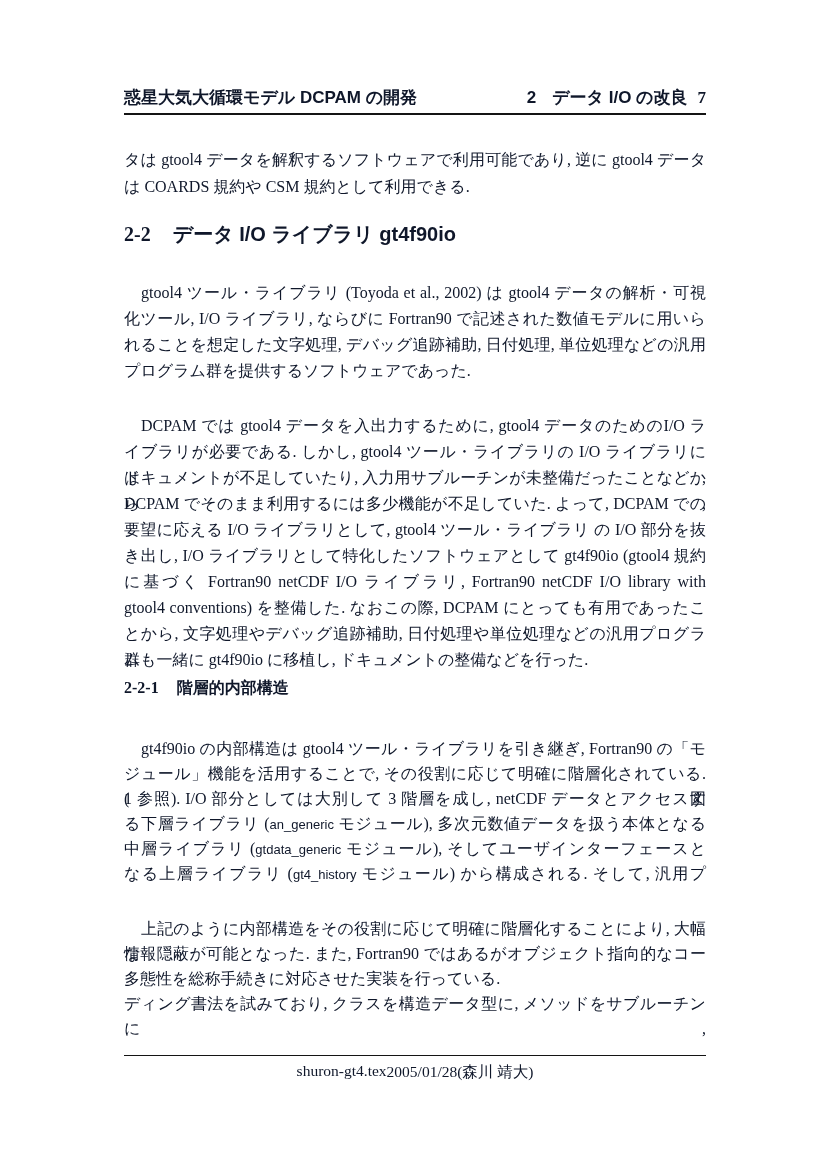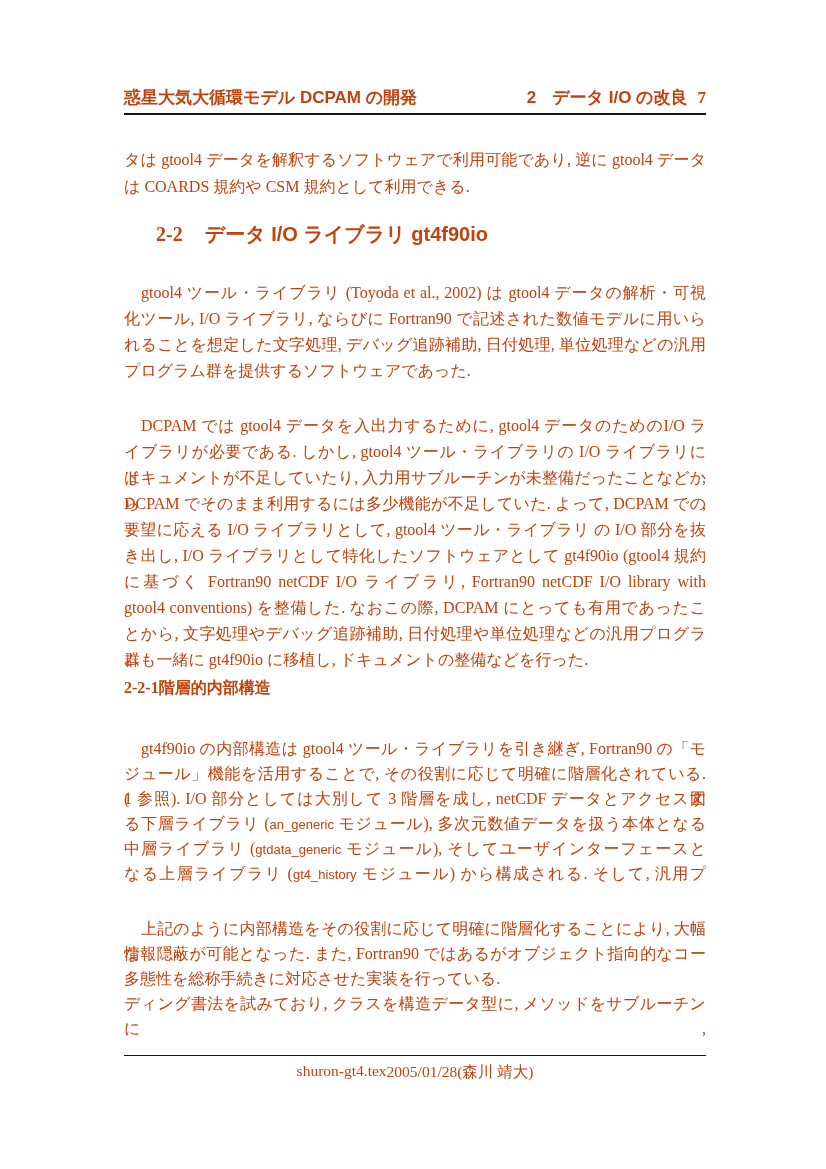--- a/index.html
+++ b/index.html
@@ -1,20 +1,20 @@
 <!DOCTYPE html>
 <html><head>
 <meta charset="utf-8">
 <style>
   html,body{margin:0;padding:0;background:#e8e8e8;}
   .page{
     position:relative;
     width:826px;height:1169px;
     background:#ffffff;
-    color:#c2410c;
+    color:#0f172a;
     font-family:"Liberation Serif","DejaVu Serif",serif;
     overflow:hidden;
   }
   .col{position:absolute;left:124px;width:582px;}
 
   
   .header{top:86px;height:24px;display:flex;align-items:baseline;
           font-family:"Liberation Sans","DejaVu Sans",sans-serif;
           font-weight:bold;font-size:17px;}
   .header .htitle{flex:0 0 auto;}
@@ -38,26 +38,26 @@
 
   .intro{top:146px;}
   .p-gtool{top:280px;}
   .p-dcpam{top:406px;margin-top:7px;}
   .p-struct{top:736px;}
   .p-hiding{top:916px;}
 
   
   .sec-heading{top:221px;display:flex;align-items:baseline;
                font-family:"Liberation Sans","DejaVu Sans",sans-serif;
-               font-weight:bold;font-size:20px;margin-left:32px;}
+               font-weight:bold;font-size:20px;}
   .sec-heading .sec-no{margin-right:22px;font-family:"Liberation Serif","DejaVu Serif",serif;}
   .subsec-heading{top:678px;display:flex;align-items:baseline;
                font-family:"Liberation Sans","DejaVu Sans",sans-serif;
                font-weight:bold;font-size:16px;}
-  .subsec-heading .sec-no{font-family:"Liberation Serif","DejaVu Serif",serif;}
+  .subsec-heading .sec-no{margin-right:18px;font-family:"Liberation Serif","DejaVu Serif",serif;}
 
   
   .footer{top:1062px;display:flex;justify-content:center;
           font-size:15.5px;}
 </style>
 </head>
 <body>
 
 <div class="page">
 

